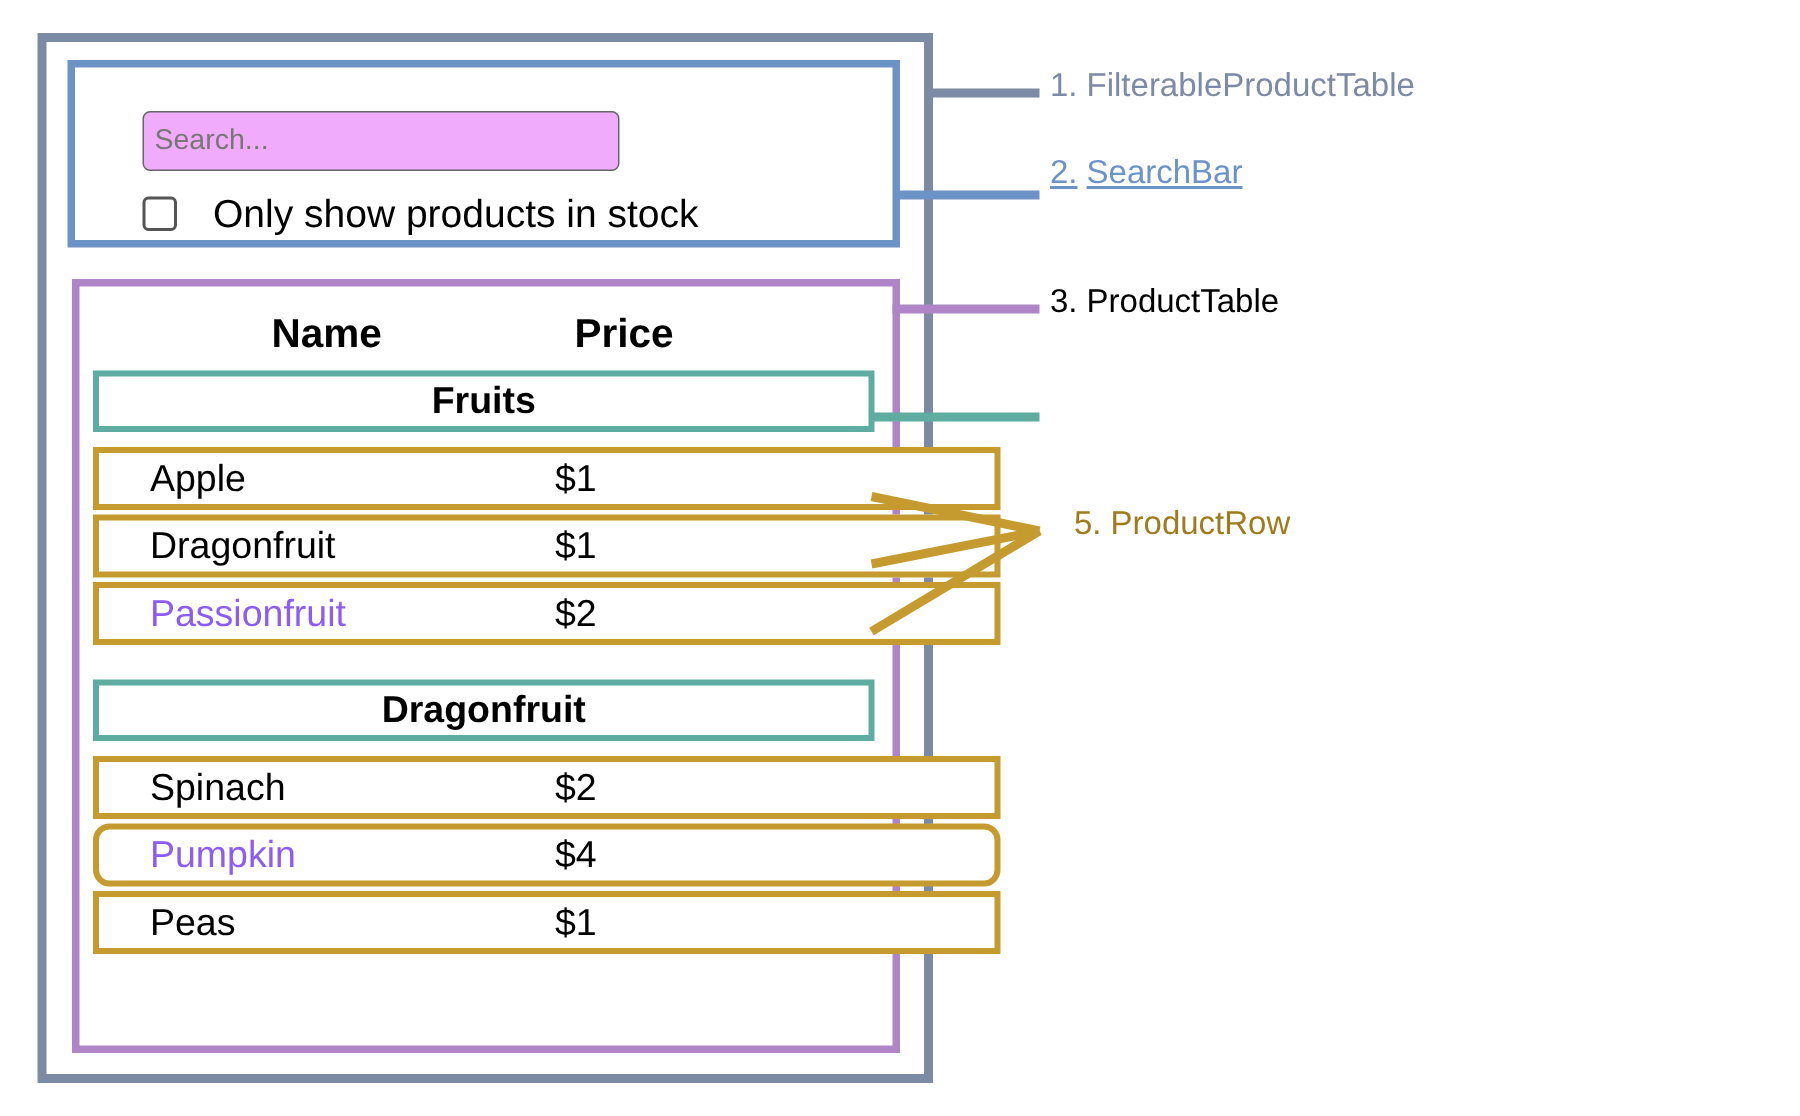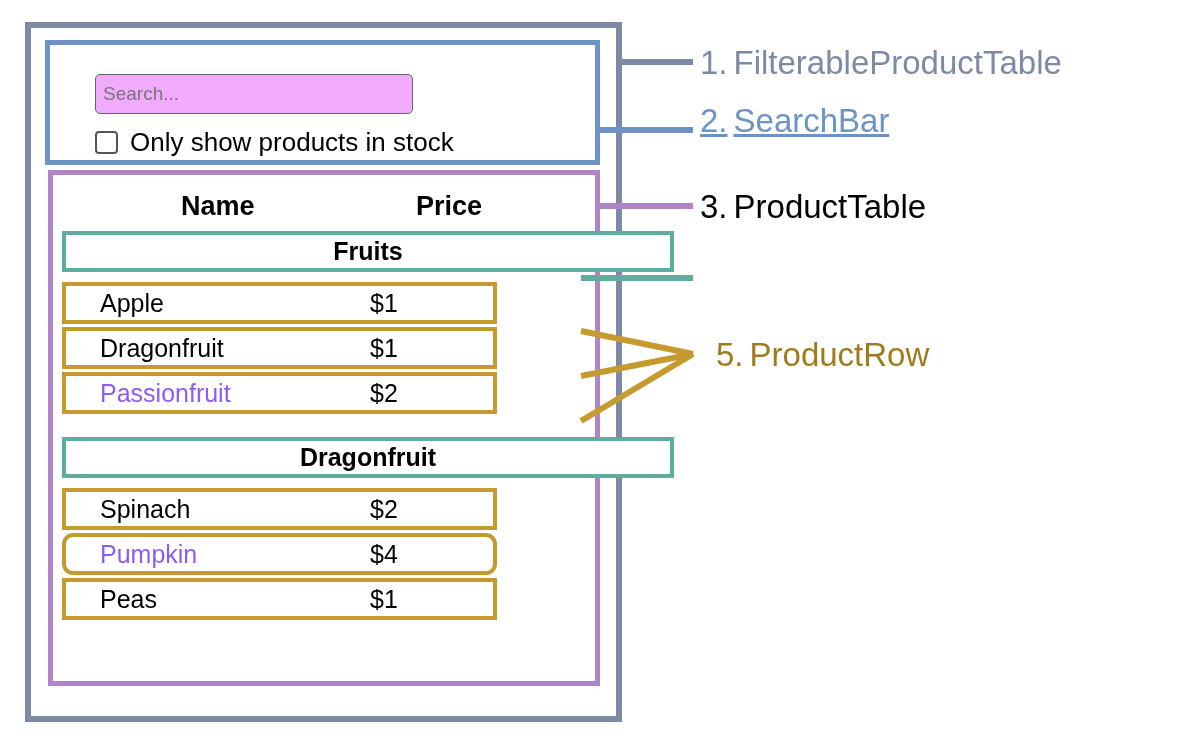--- a/index.html
+++ b/index.html
@@ -61,21 +61,21 @@
   #search-input::placeholder {
     color: #777777;
     opacity: 1;
   }
   #stock-filter-row {
     position: absolute;
     left: 45px;
     top: 84px;
     display: flex;
     align-items: center;
-    gap: 12px;
+    gap: 24px;
   }
   #stock-checkbox {
     width: 23px;
     height: 23px;
     box-sizing: border-box;
     border: 2px solid #555555;
     border-radius: 4px;
     background: #ffffff;
     flex: none;
     cursor: pointer;
@@ -84,21 +84,21 @@
     font-size: 26px;
     color: #000000;
     white-space: nowrap;
     line-height: 1;
   }
 
   
   #product-table {
     position: absolute;
     left: 48px;
-    top: 170px;
+    top: 186px;
     width: 552px;
     height: 516px;
     box-sizing: border-box;
     border: 5px solid #b085c8;
     background: #ffffff;
   }
   #table-header {
     position: absolute;
     left: 0;
     top: 8px;
@@ -106,44 +106,44 @@
     height: 46px;
   }
   .header-cell {
     position: absolute;
     font-size: 27px;
     font-weight: bold;
     color: #000000;
     line-height: 46px;
   }
   #header-name  { left: 128px; }
-  #header-price { left: 330px; margin-left: 33px; }
+  #header-price { left: 330px; }
 
   .category-row {
     position: absolute;
     left: 9px;
-    width: 612px;
+    width: 521px;
     height: 41px;
     box-sizing: border-box;
     border: 4px solid #5fada0;
     background: #ffffff;
     text-align: center;
   }
   .category-row span {
     display: block;
     font-size: 25px;
     font-weight: bold;
     color: #000000;
     line-height: 33px;
   }
 
   .product-row {
     position: absolute;
     left: 9px;
-    width: 435px;
+    width: 605px;
     height: 42px;
     box-sizing: border-box;
     border: 4px solid #c59b30;
     background: #ffffff;
   }
   .product-row .cell-name {
     position: absolute;
     left: 34px;
     top: 0;
     font-size: 25px;
@@ -168,21 +168,21 @@
     left: 0;
     top: 0;
     width: 1200px;
     height: 744px;
     pointer-events: none;
   }
 
   
   .annotation-label {
     position: absolute;
-    font-size: 33px;
+    font-size: 22px;
     line-height: 1;
     white-space: nowrap;
   }
   .annotation-label .num { margin-right: 6px; }
 </style>
 </head>
 <body>
 
 <div id="canvas">
 

